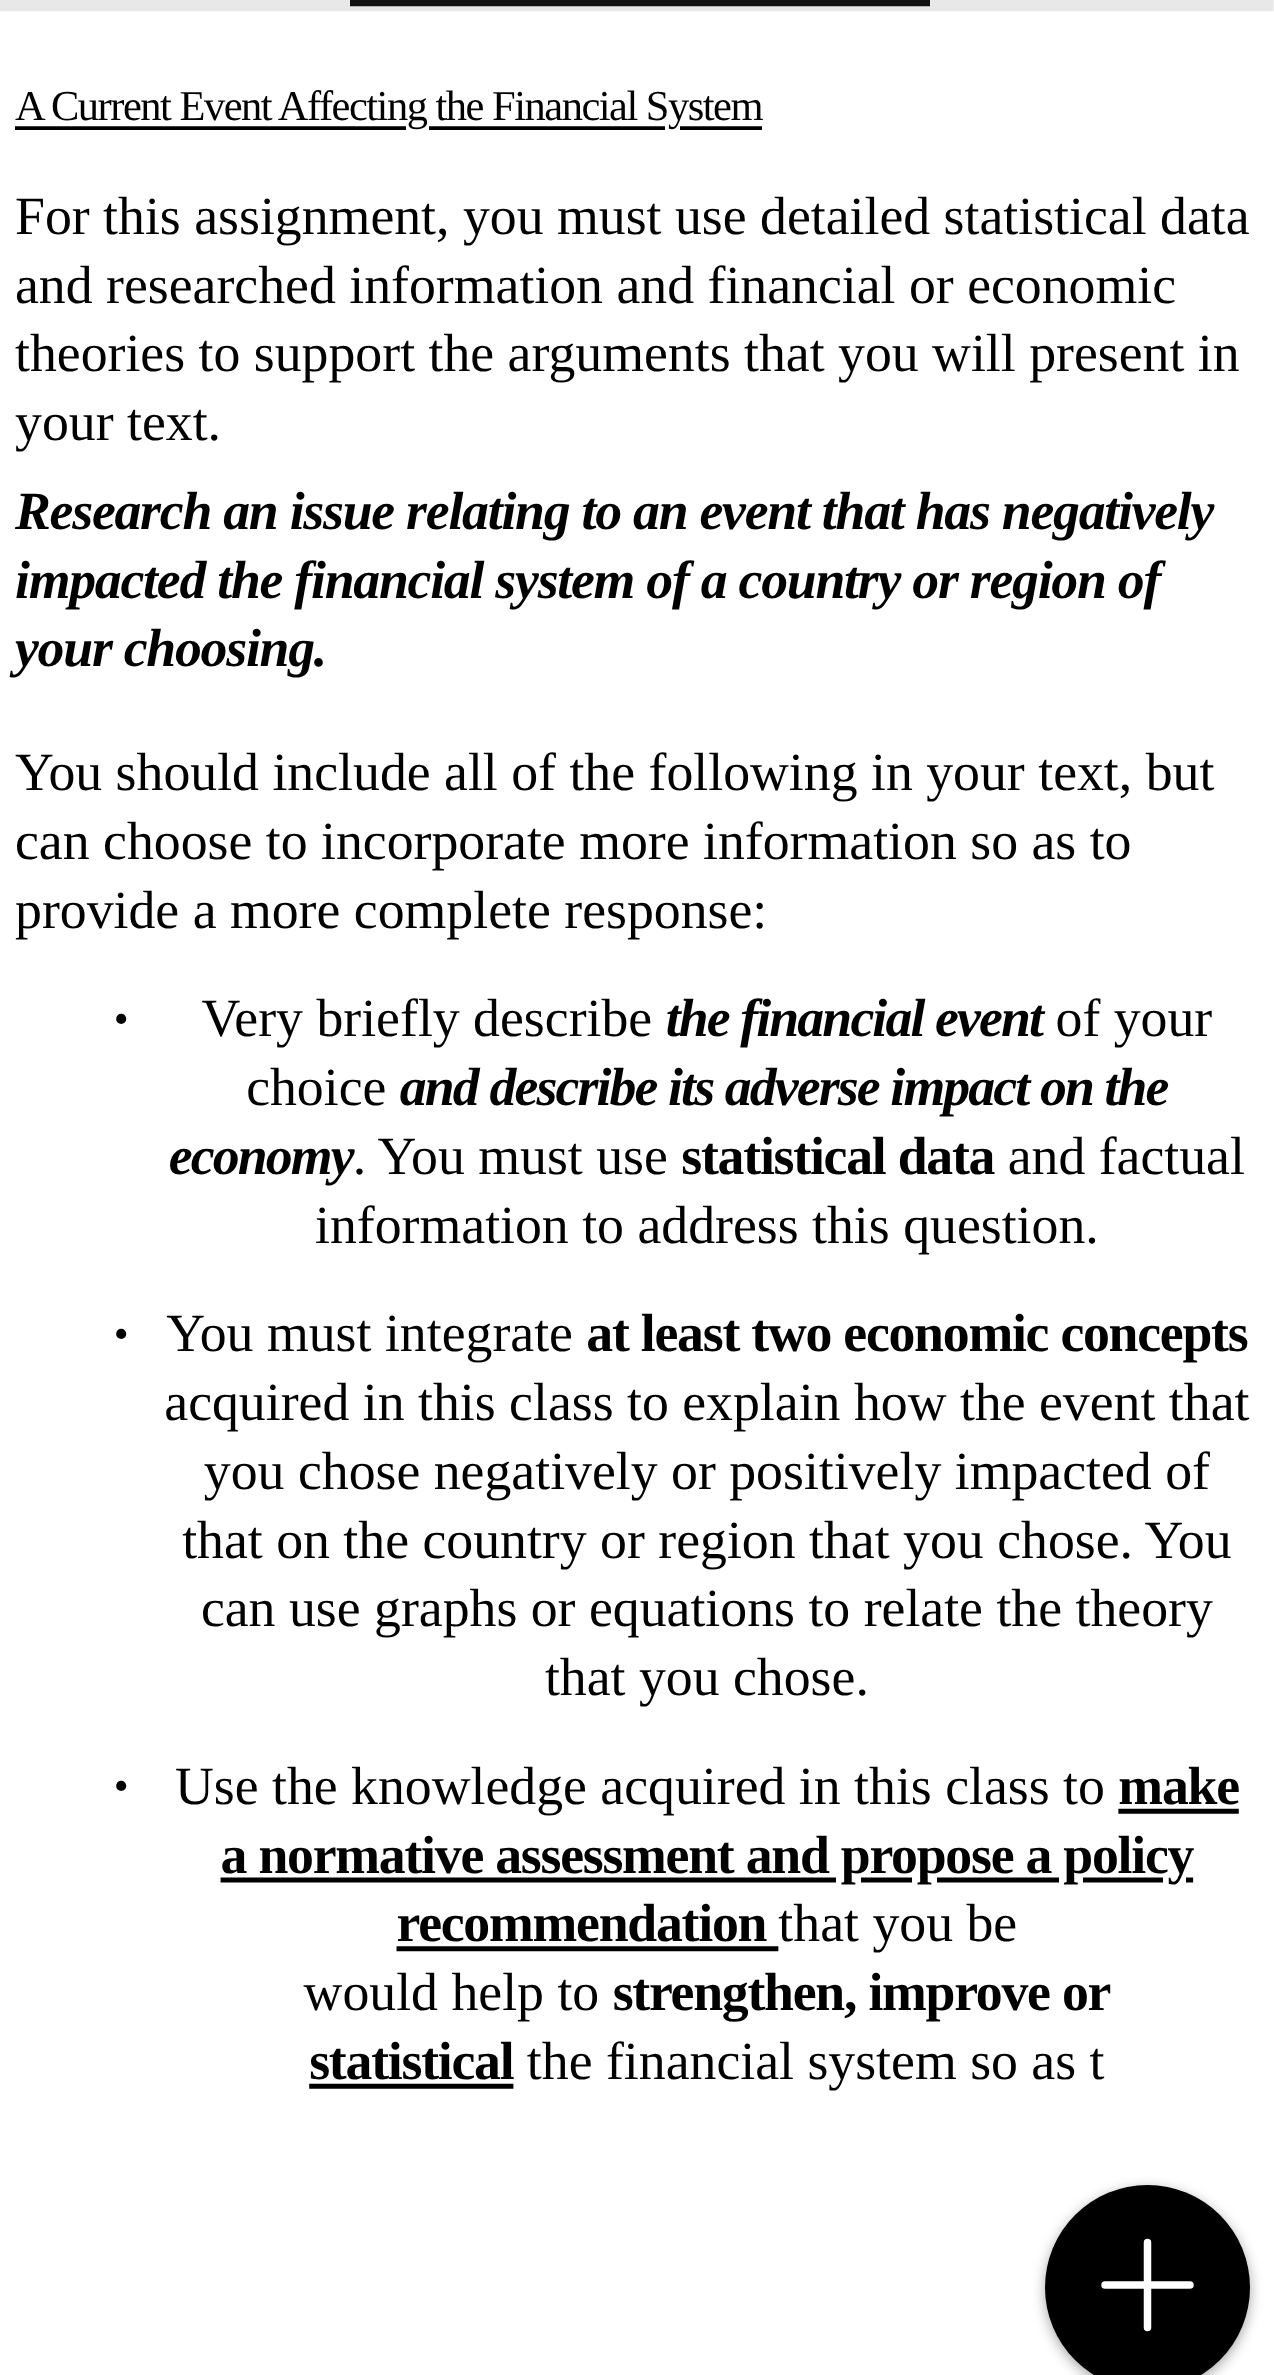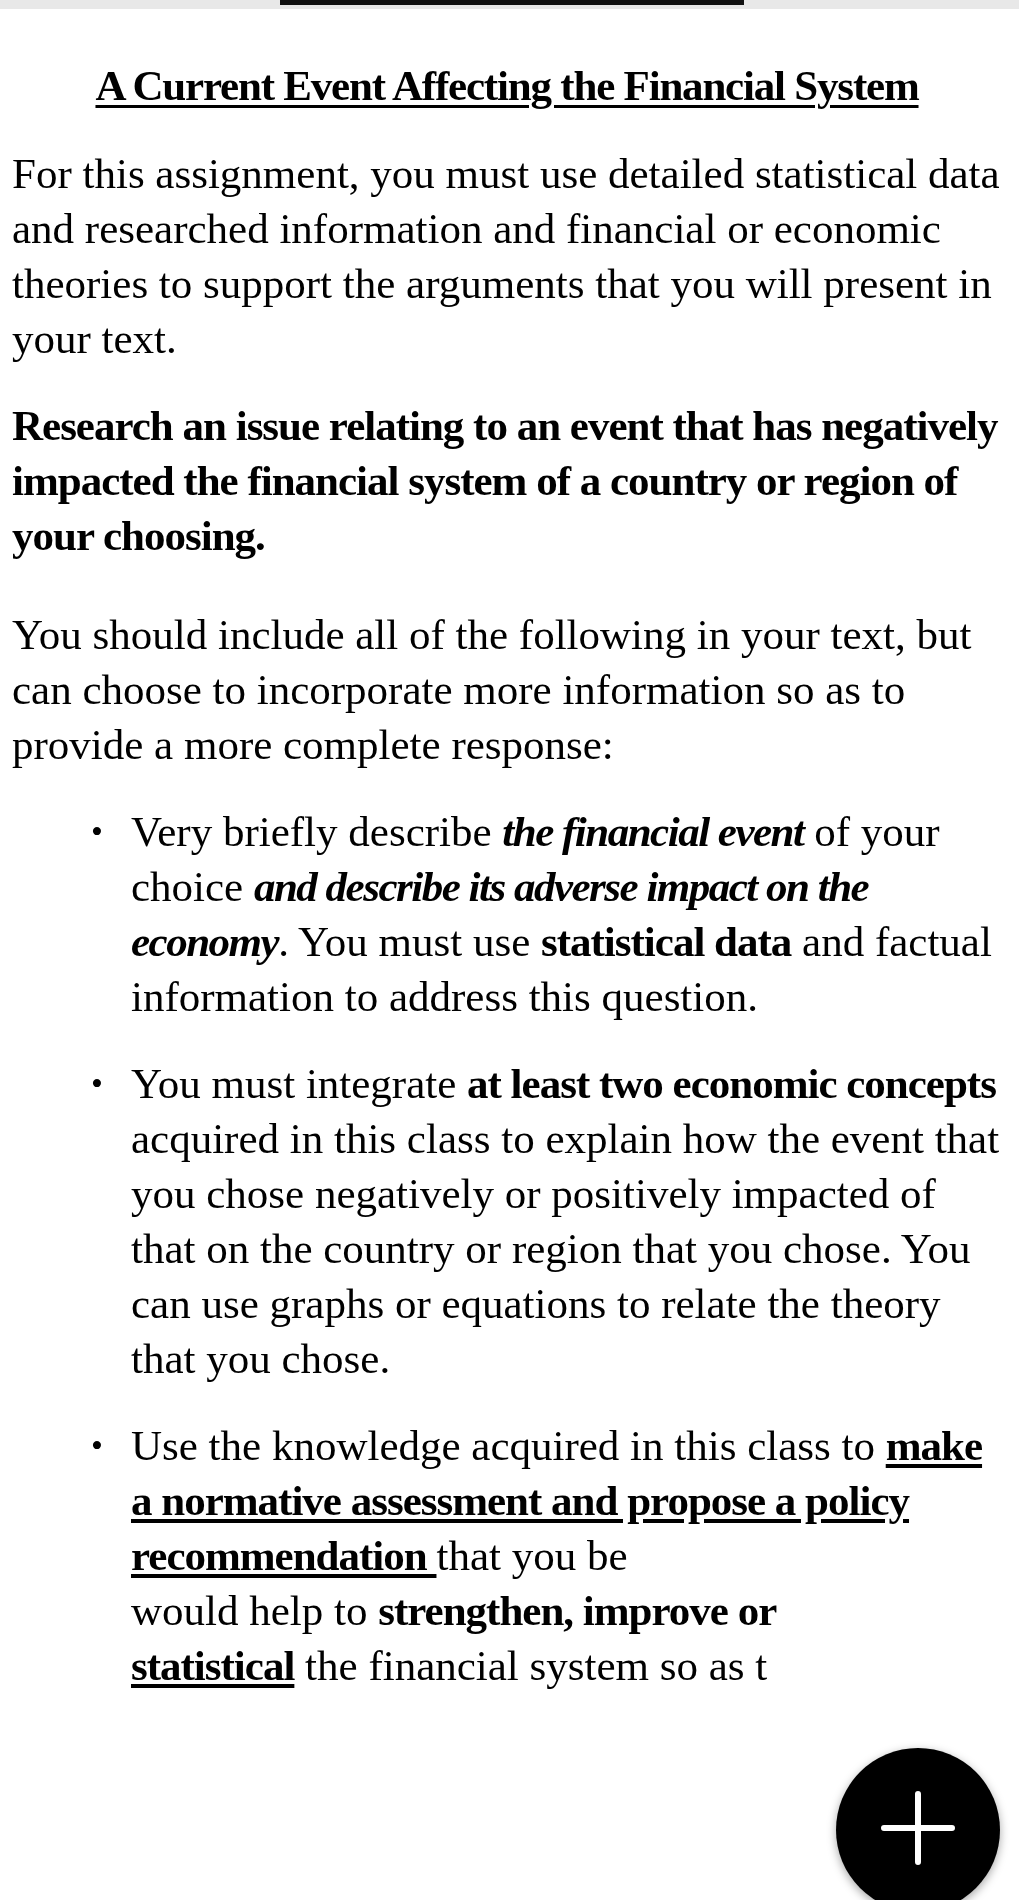--- a/index.html
+++ b/index.html
@@ -5,29 +5,29 @@
   html, body { margin: 0; padding: 0; }
   body {
     width: 1019px; height: 1900px; overflow: hidden; position: relative;
     background: #ffffff; color: #000;
     font-family: "Liberation Serif", "DejaVu Serif", serif;
   }
   .topbar { position: absolute; left: 0; top: 0; width: 1019px; height: 9px; background: #e8e8e8; }
   .topbar-handle { position: absolute; left: 280px; top: 0; width: 464px; height: 5px; background: #111; }
   .doc { position: absolute; left: 12px; top: 58px; width: 1000px; }
   h1 {
-    margin: 0; text-align: center; font-size: 43px; font-weight: bold;
+    margin: 0; font-size: 34px; font-weight: normal;
     text-decoration: underline; text-decoration-thickness: 3px; text-underline-offset: 5px;
     letter-spacing: -1.2px; line-height: 56px; padding-right: 10px;
   }
   p { margin: 0; font-size: 43px; line-height: 55px; }
   .p1 { margin-top: 32px; }
-  .p2 { margin-top: 32px; font-weight: bold; letter-spacing: -1px; }
+  .p2 { margin-top: 16px; font-weight: bold; letter-spacing: -1px; font-style: italic; }
   .p3 { margin-top: 44px; }
-  ul { margin: 32px 12px 0 0; padding-left: 119px; list-style: none; }
+  ul { margin: 32px 12px 0 0; padding-left: 119px; list-style: none; text-align: center; }
   li { position: relative; font-size: 43px; line-height: 55px; margin-bottom: 32px; }
   li::before { content: "•"; position: absolute; left: -40px; top: 0; font-size: 34px; }
   .b { font-weight: bold; letter-spacing: -1px; }
   .bi { font-weight: bold; font-style: italic; letter-spacing: -1.5px; }
   .bu { font-weight: bold; text-decoration: underline; letter-spacing: -1px; text-underline-offset: 4px; }
   .fab {
     position: absolute; left: 836px; top: 1748px; width: 164px; height: 164px;
     border-radius: 50%; background: #000; box-shadow: 0 3px 10px rgba(0,0,0,0.35);
     display: flex; align-items: center; justify-content: center; cursor: pointer;
   }

